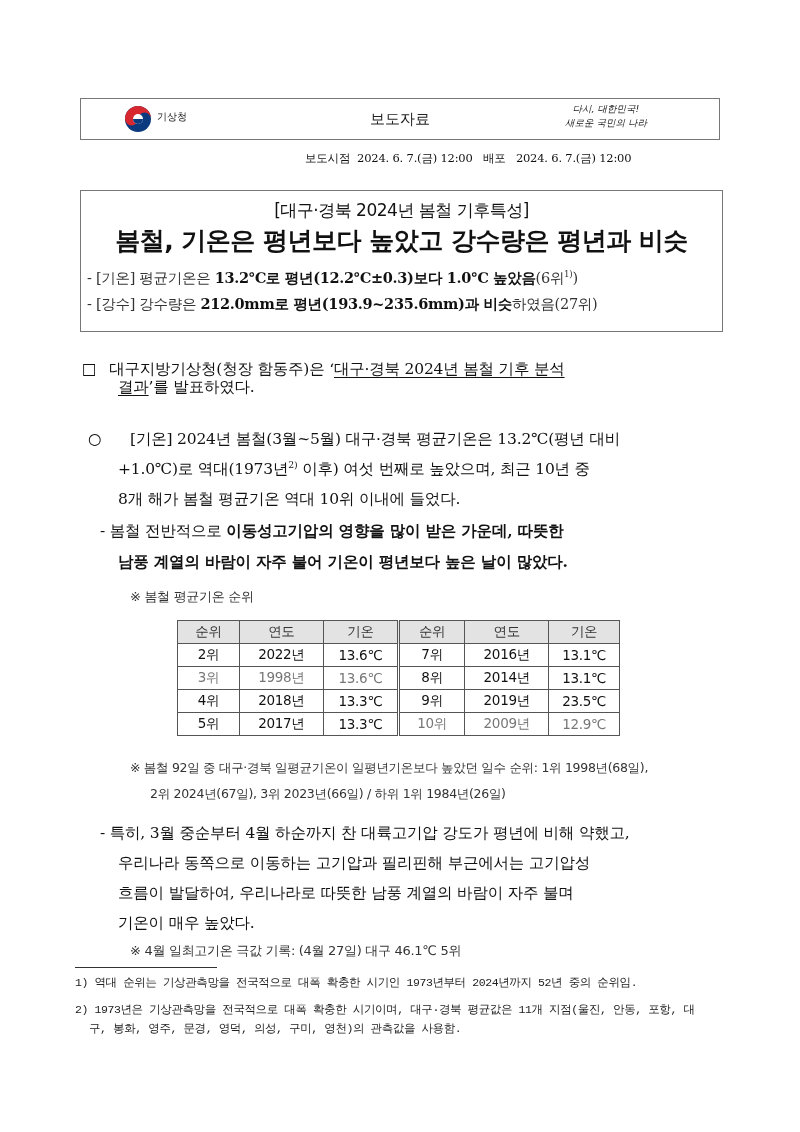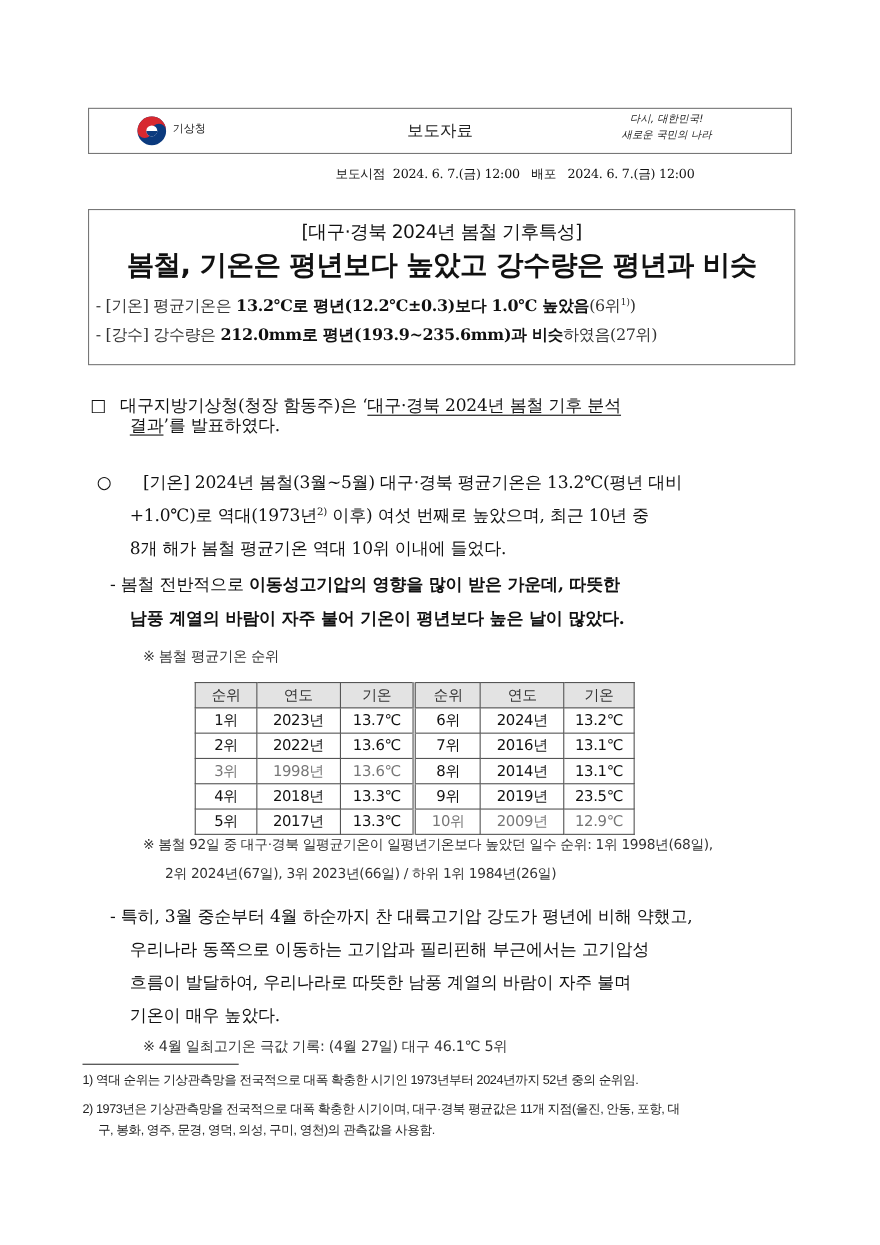--- a/index.html
+++ b/index.html
@@ -34,33 +34,33 @@
 
   
   .para { font-family: "DejaVu Serif", serif; font-size: 15.5px; color: #111; line-height: 30px;
           white-space: nowrap; letter-spacing: -0.2px; }
   .para u { text-decoration: underline; text-underline-offset: 3px; }
   .para-bold { font-weight: bold; }
   .note { font-family: "DejaVu Sans", sans-serif; font-size: 12.5px; color: #333; white-space: nowrap;
           letter-spacing: -0.3px; }
 
   
-  table.rank { position: absolute; left: 177px; top: 620px; width: 400px; border-collapse: collapse;
+  table.rank { position: absolute; left: 177px; top: 620px; width: 443px; border-collapse: collapse;
                font-family: "DejaVu Sans", sans-serif; font-size: 13.5px; }
   table.rank th, table.rank td { border: 1px solid #555; height: 22px; padding: 0; text-align: center;
                letter-spacing: -0.3px; }
   table.rank th { background: #e3e3e3; font-weight: normal; color: #333; }
   table.rank td { color: #111; }
   table.rank .dbl { border-left: 3px double #555; }
   table.rank tr { border-top: 1.5px solid #444; }
   table.rank td.light { color: #777; }
 
   
   .fn-divider { left: 75px; top: 967px; width: 142px; height: 0; border-top: 1px solid #333; }
-  .footnote { font-family: Liberation Sans, sans-serif; font-size: 11.5px; color: #222; line-height: 19px;
+  .footnote { font-family: Liberation Mono, monospace; font-size: 11.5px; color: #222; line-height: 19px;
               white-space: nowrap; letter-spacing: -0.4px; }
   sup { font-size: 0.6em; vertical-align: super; line-height: 0; }
 </style>
 </head>
 <body>
 
 <div class="abs header-box">
   <svg class="abs logo" viewBox="0 0 28 28">
     <circle cx="14" cy="14" r="13" fill="#0b3a7e"></circle>
     <path d="M14 1 A13 13 0 0 1 27 14 A6.5 6.5 0 0 0 14 14 A6.5 6.5 0 0 1 1 14 A13 13 0 0 1 14 1 Z" fill="#d7282f"></path>
@@ -118,28 +118,20 @@
       <th style="width:14%">순위</th>
       <th style="width:19%">연도</th>
       <th style="width:17%">기온</th>
       <th class="dbl" style="width:15%">순위</th>
       <th style="width:19%">연도</th>
       <th style="width:16%">기온</th>
     </tr>
   </thead>
   <tbody>
     <tr>
-      <td>1위</td>
-      <td>2023년</td>
-      <td>13.7℃</td>
-      <td class="dbl">6위</td>
-      <td>2024년</td>
-      <td>13.2℃</td>
-    </tr>
-    <tr>
       <td>2위</td>
       <td>2022년</td>
       <td>13.6℃</td>
       <td class="dbl">7위</td>
       <td>2016년</td>
       <td>13.1℃</td>
     </tr>
     <tr>
       <td class="light">3위</td>
       <td class="light">1998년</td>

